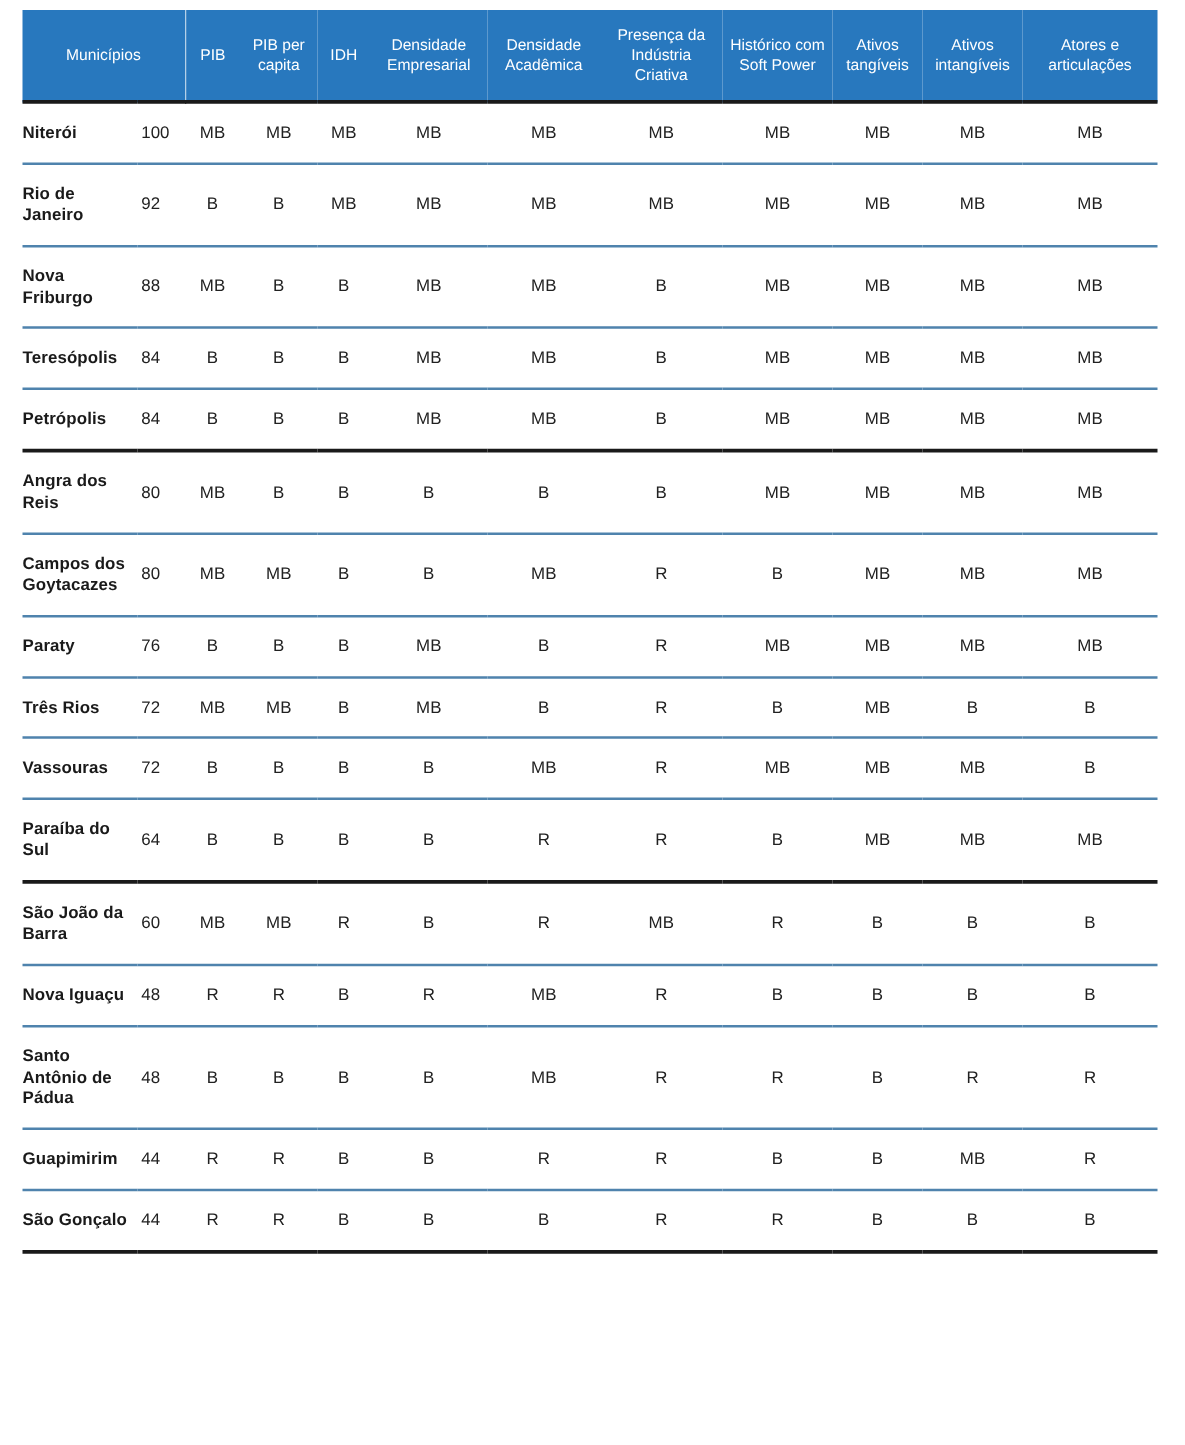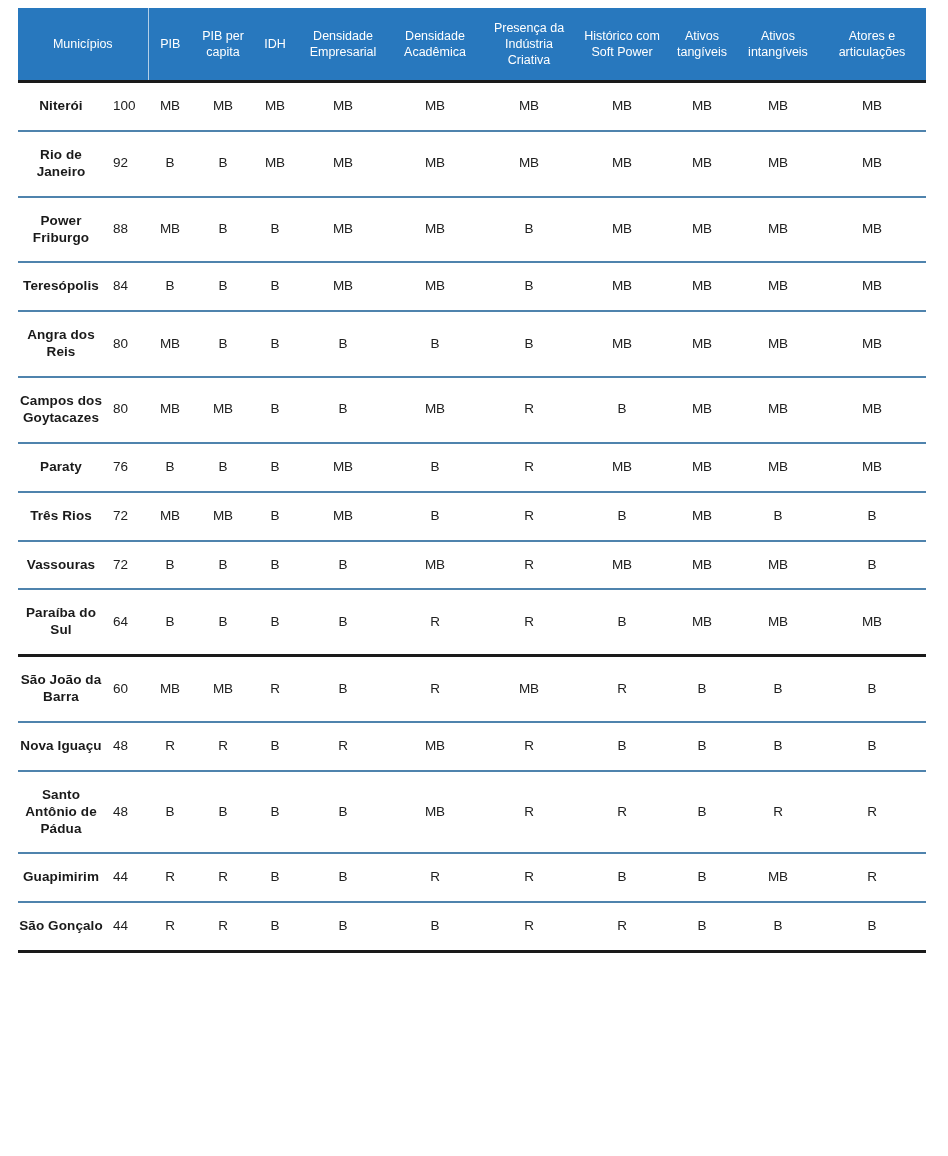--- a/index.html
+++ b/index.html
@@ -54,21 +54,21 @@
   }
   tbody td {
     padding: 15px 3px;
     font-size: 13.5px;
     line-height: 1.25;
     text-align: center;
     vertical-align: middle;
     color: var(--body-text, #212121);
   }
   tbody td.name {
-    text-align: center;
+    text-align: left;
     font-weight: 700;
     color: #1a1a1a;
     padding-left: 0;
     padding-right: 6px;
     letter-spacing: 0.1px;
   }
   tbody td.score {
     text-align: left;
     padding-right: 8px;
   }
@@ -132,35 +132,49 @@
           <td>MB</td>
           <td>MB</td>
           <td>MB</td>
           <td>MB</td>
           <td>MB</td>
           <td>MB</td>
           <td>MB</td>
           <td>MB</td>
         </tr>
         <tr>
-          <td class="name">Power Friburgo</td>
+          <td class="name">Nova Friburgo</td>
           <td class="score">88</td>
           <td>MB</td>
           <td>B</td>
           <td>B</td>
           <td>MB</td>
           <td>MB</td>
           <td>B</td>
           <td>MB</td>
           <td>MB</td>
           <td>MB</td>
           <td>MB</td>
         </tr>
         <tr>
           <td class="name">Teresópolis</td>
+          <td class="score">84</td>
+          <td>B</td>
+          <td>B</td>
+          <td>B</td>
+          <td>MB</td>
+          <td>MB</td>
+          <td>B</td>
+          <td>MB</td>
+          <td>MB</td>
+          <td>MB</td>
+          <td>MB</td>
+        </tr>
+        <tr class="section-end">
+          <td class="name">Petrópolis</td>
           <td class="score">84</td>
           <td>B</td>
           <td>B</td>
           <td>B</td>
           <td>MB</td>
           <td>MB</td>
           <td>B</td>
           <td>MB</td>
           <td>MB</td>
           <td>MB</td>

